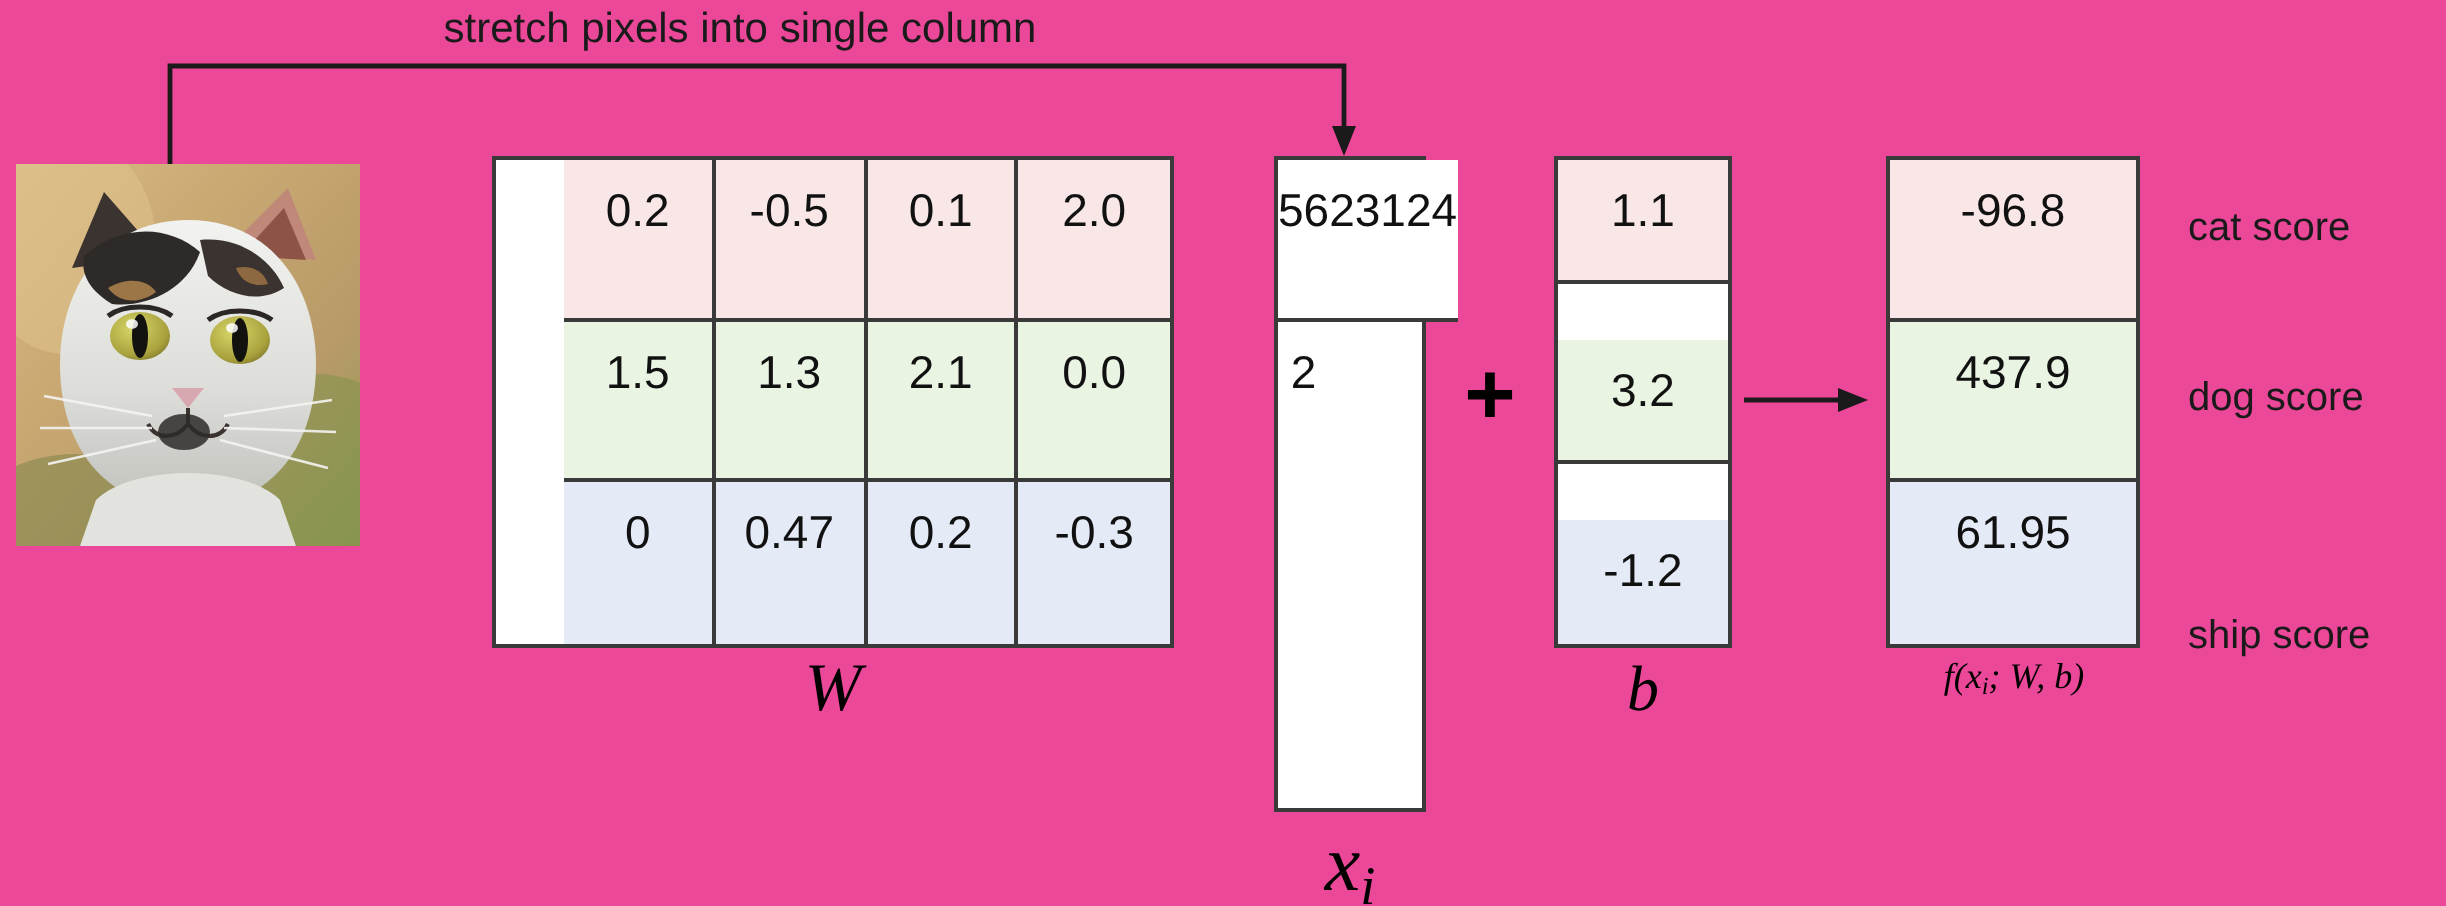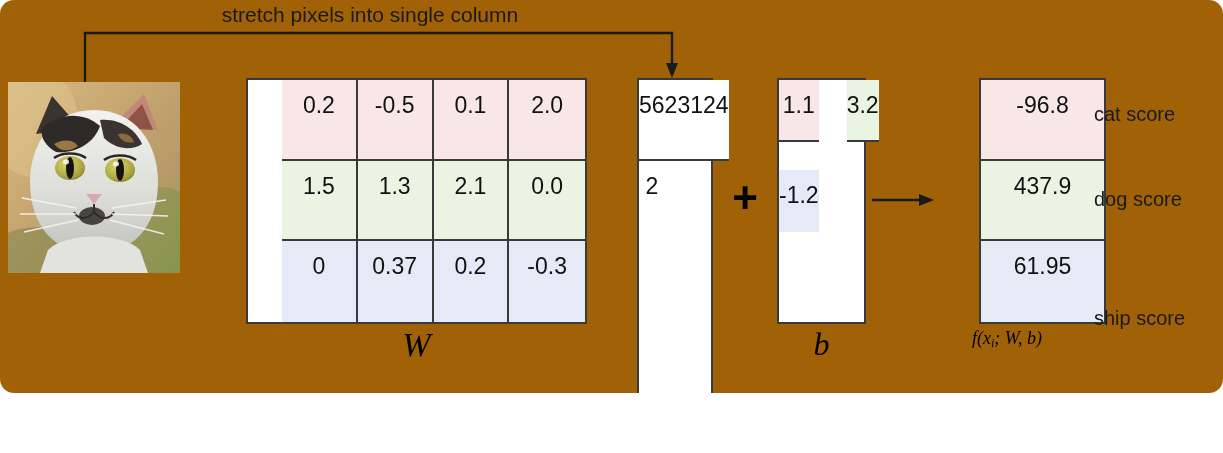--- a/index.html
+++ b/index.html
@@ -3,26 +3,25 @@
 <meta charset="utf-8">
 <style>
   html, body {
     margin: 0;
     padding: 0;
     background: #ffffff;
   }
   #canvas {
     position: relative;
     width: 1223px;
-    height: 393px;
-    background: #a16207;
+    height: 453px;
+    background: #ec4899;
     overflow: hidden;
     font-family: "Liberation Sans", sans-serif;
     color: #000000;
-    border-radius: 14px;
   }
 
   .abs { position: absolute; }
 
   
   #caption {
     left: 160px;
     top: 2px;
     width: 420px;
     text-align: center;
@@ -123,21 +122,21 @@
     font-weight: bold;
     line-height: 44px;
   }
 
   
   #b-vector {
     left: 777px;
     top: 78px;
     width: 89px;
     height: 246px;
-    grid-template-columns: 1fr 1fr;
+    grid-template-columns: 1fr;
     grid-template-rows: repeat(3, 1fr);
     gap: 28px;
   }
   #b-vector .cell { border-right: none; }
   #b-label {
     left: 777px; top: 326px; width: 89px;
     text-align: center;
     font-family: "Liberation Serif", serif;
     font-style: italic;
     font-size: 32px;
@@ -147,21 +146,20 @@
   #equals-arrow { left: 872px; top: 188px; width: 64px; height: 24px; }
 
   
   #f-vector {
     left: 943px;
     top: 78px;
     width: 127px;
     height: 246px;
     grid-template-columns: 1fr;
     grid-template-rows: repeat(3, 1fr);
-    margin-left: 36px;
   }
   #f-vector .cell { border-right: none; }
   #f-label {
     left: 928px; top: 328px; width: 158px;
     text-align: center;
     font-family: "Liberation Serif", serif;
     font-style: italic;
     font-size: 18px;
   }
 
@@ -260,21 +258,21 @@
   <div class="abs grid" id="w-matrix">
     <div class="cell pink">0.2</div>
     <div class="cell pink">-0.5</div>
     <div class="cell pink">0.1</div>
     <div class="cell pink last-col">2.0</div>
     <div class="cell green">1.5</div>
     <div class="cell green">1.3</div>
     <div class="cell green">2.1</div>
     <div class="cell green last-col">0.0</div>
     <div class="cell blue last-row">0</div>
-    <div class="cell blue last-row">0.37</div>
+    <div class="cell blue last-row">0.47</div>
     <div class="cell blue last-row">0.2</div>
     <div class="cell blue last-row last-col">-0.3</div>
   </div>
   <div class="abs" id="w-label">W</div>
 
   <div class="abs grid" id="x-vector">
     <div class="cell white">56</div>
     <div class="cell white">231</div>
     <div class="cell white">24</div>
     <div class="cell white last-row">2</div>

